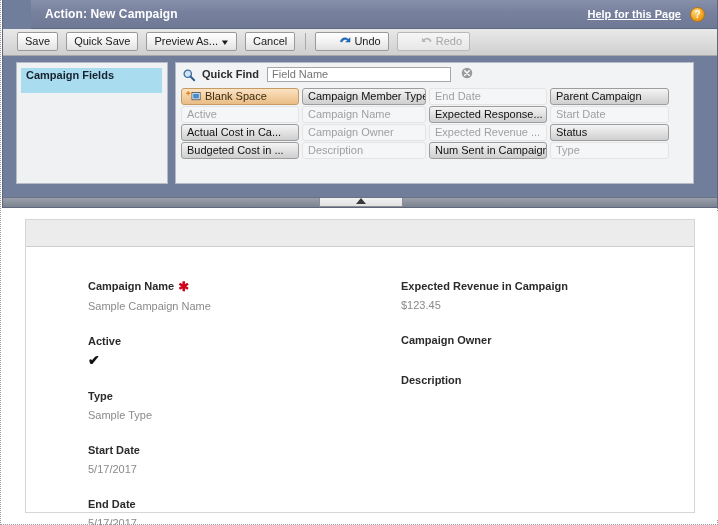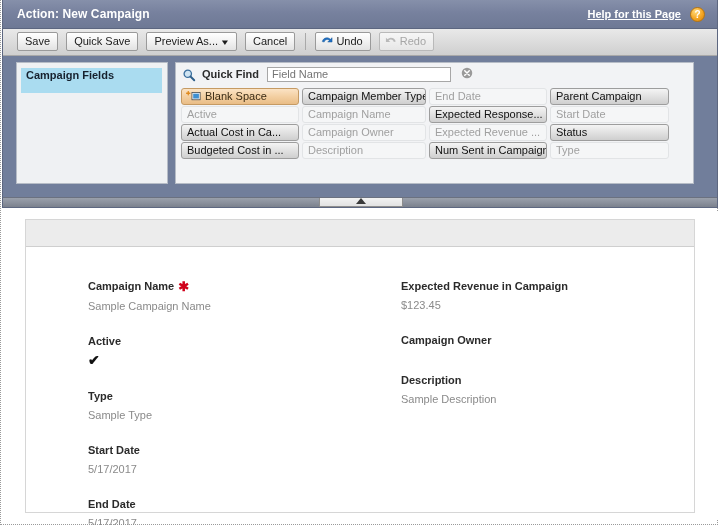--- a/index.html
+++ b/index.html
@@ -24,20 +24,21 @@
     position:absolute;left:1px;top:0;width:716px;height:208px;
     box-sizing:border-box;
     background:#717e9b;
     border:1px solid #5d6780;
     border-top:none;
   }
   .titlebar{
     position:relative;height:28px;
     background:linear-gradient(to bottom,#8690aa 0%,#77819e 45%,#6e7995 100%);
     border-bottom:1px solid #5c6680;
+    margin-left:28px;
   }
   .title-text{
     position:absolute;left:14px;top:7px;
     font-size:12px;font-weight:bold;color:#ffffff;
     letter-spacing:.1px;
   }
   .help-link{
     position:absolute;right:36px;top:8px;
     font-size:11px;font-weight:bold;color:#ffffff;
     text-decoration:underline;cursor:pointer;
@@ -68,21 +69,21 @@
     border:1px solid #9a9a9a;border-radius:2px;
     cursor:pointer;white-space:nowrap;
   }
   .tb .caret{
     display:inline-block;margin-left:3px;font-size:8px;transform:scaleX(1.3);
   }
   .tb-sep{
     display:inline-block;vertical-align:top;width:1px;height:17px;margin:4px 6px 0 2px;
     background:#a9a9a9;
   }
-  .tb.icon-btn{padding-left:4px;}
+  .tb.icon-btn{padding-left:22px;}
   .tb.disabled{color:#a6a6a6;border-color:#b9b9b9;
     background:linear-gradient(to bottom,#f6f6f6 0%,#eeeeee 55%,#e6e6e6 100%);cursor:default;}
   .arrow-ico{display:inline-block;vertical-align:-3px;width:14px;height:14px;margin-right:2px;}
 
   
   .palette-wrap{
     position:absolute;left:0;top:55px;right:0;height:145px;
   }
   .cats{
     position:absolute;left:13px;top:7px;width:152px;height:122px;
@@ -365,21 +366,20 @@
             <div class="fld-label">Expected Revenue in Campaign</div>
             <div class="fld-value">$123.45</div>
           </div>
 
           <div class="fld" style="margin-top:12px">
             <div class="fld-label">Campaign Owner</div>
           </div>
 
           <div class="fld" style="margin-top:18px">
             <div class="fld-label">Description</div>
-            <div class="fld-value">Sample Description</div>
           </div>
 
         </div>
 
       </div>
     </div>
   </div>
 
 </div>
 

